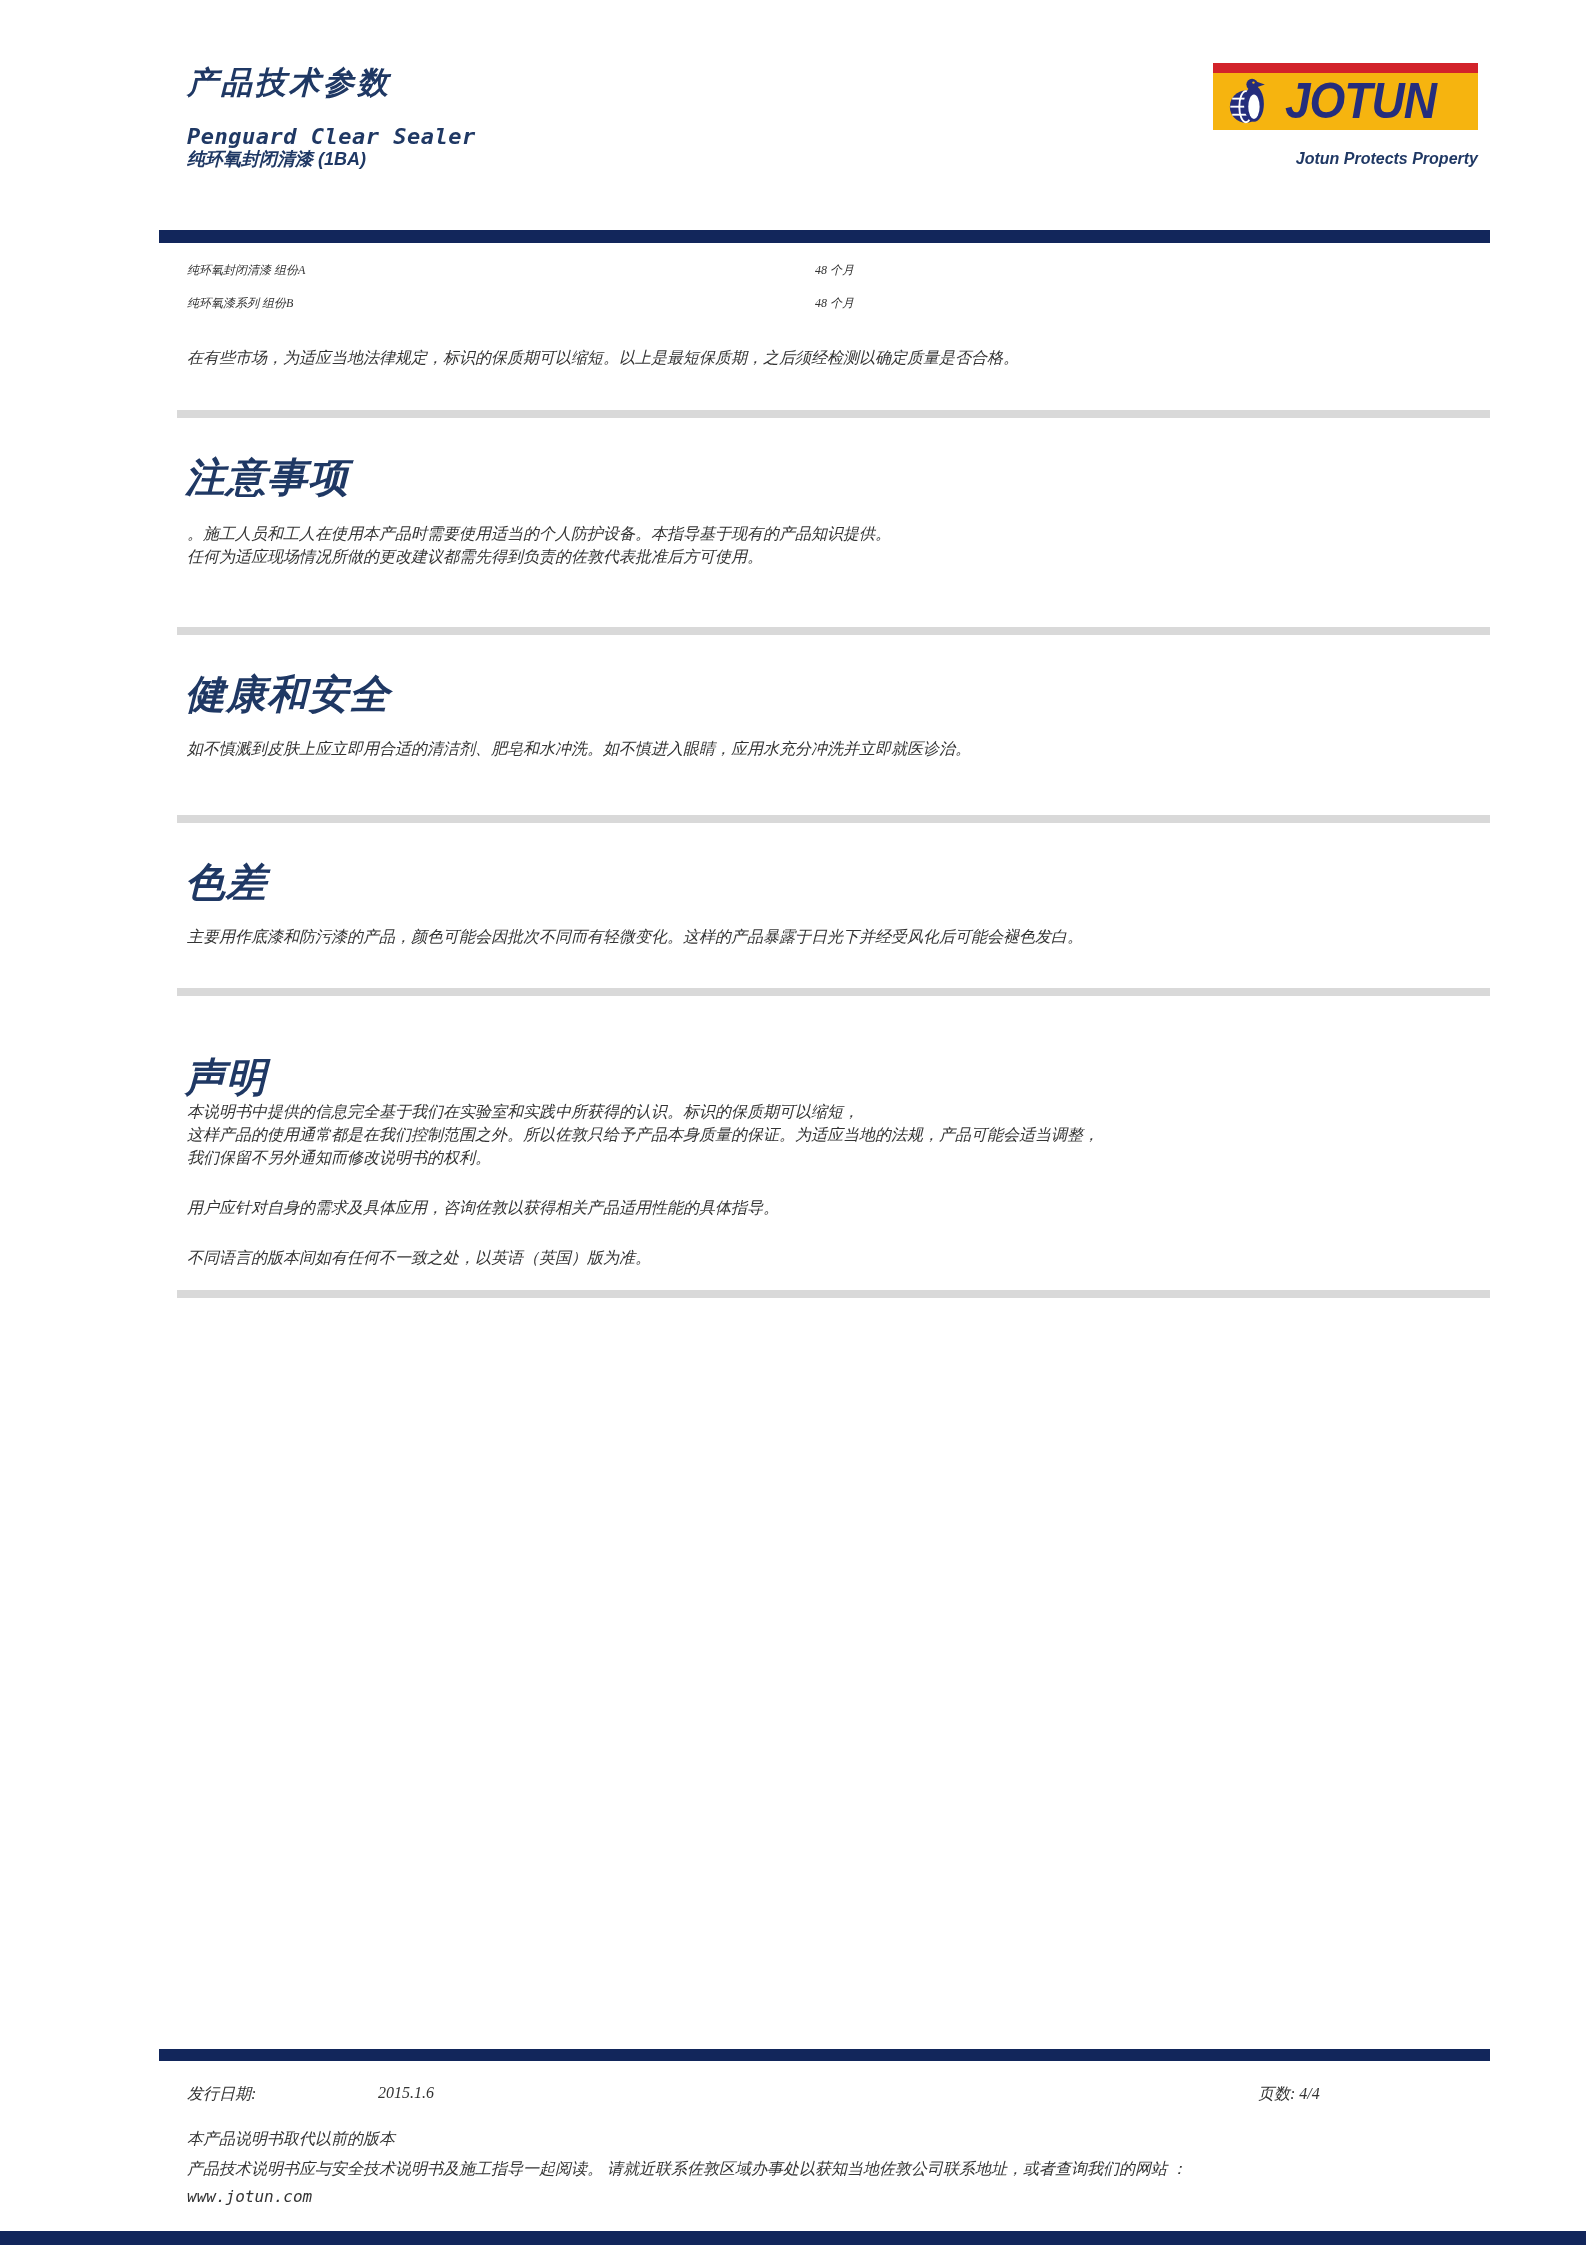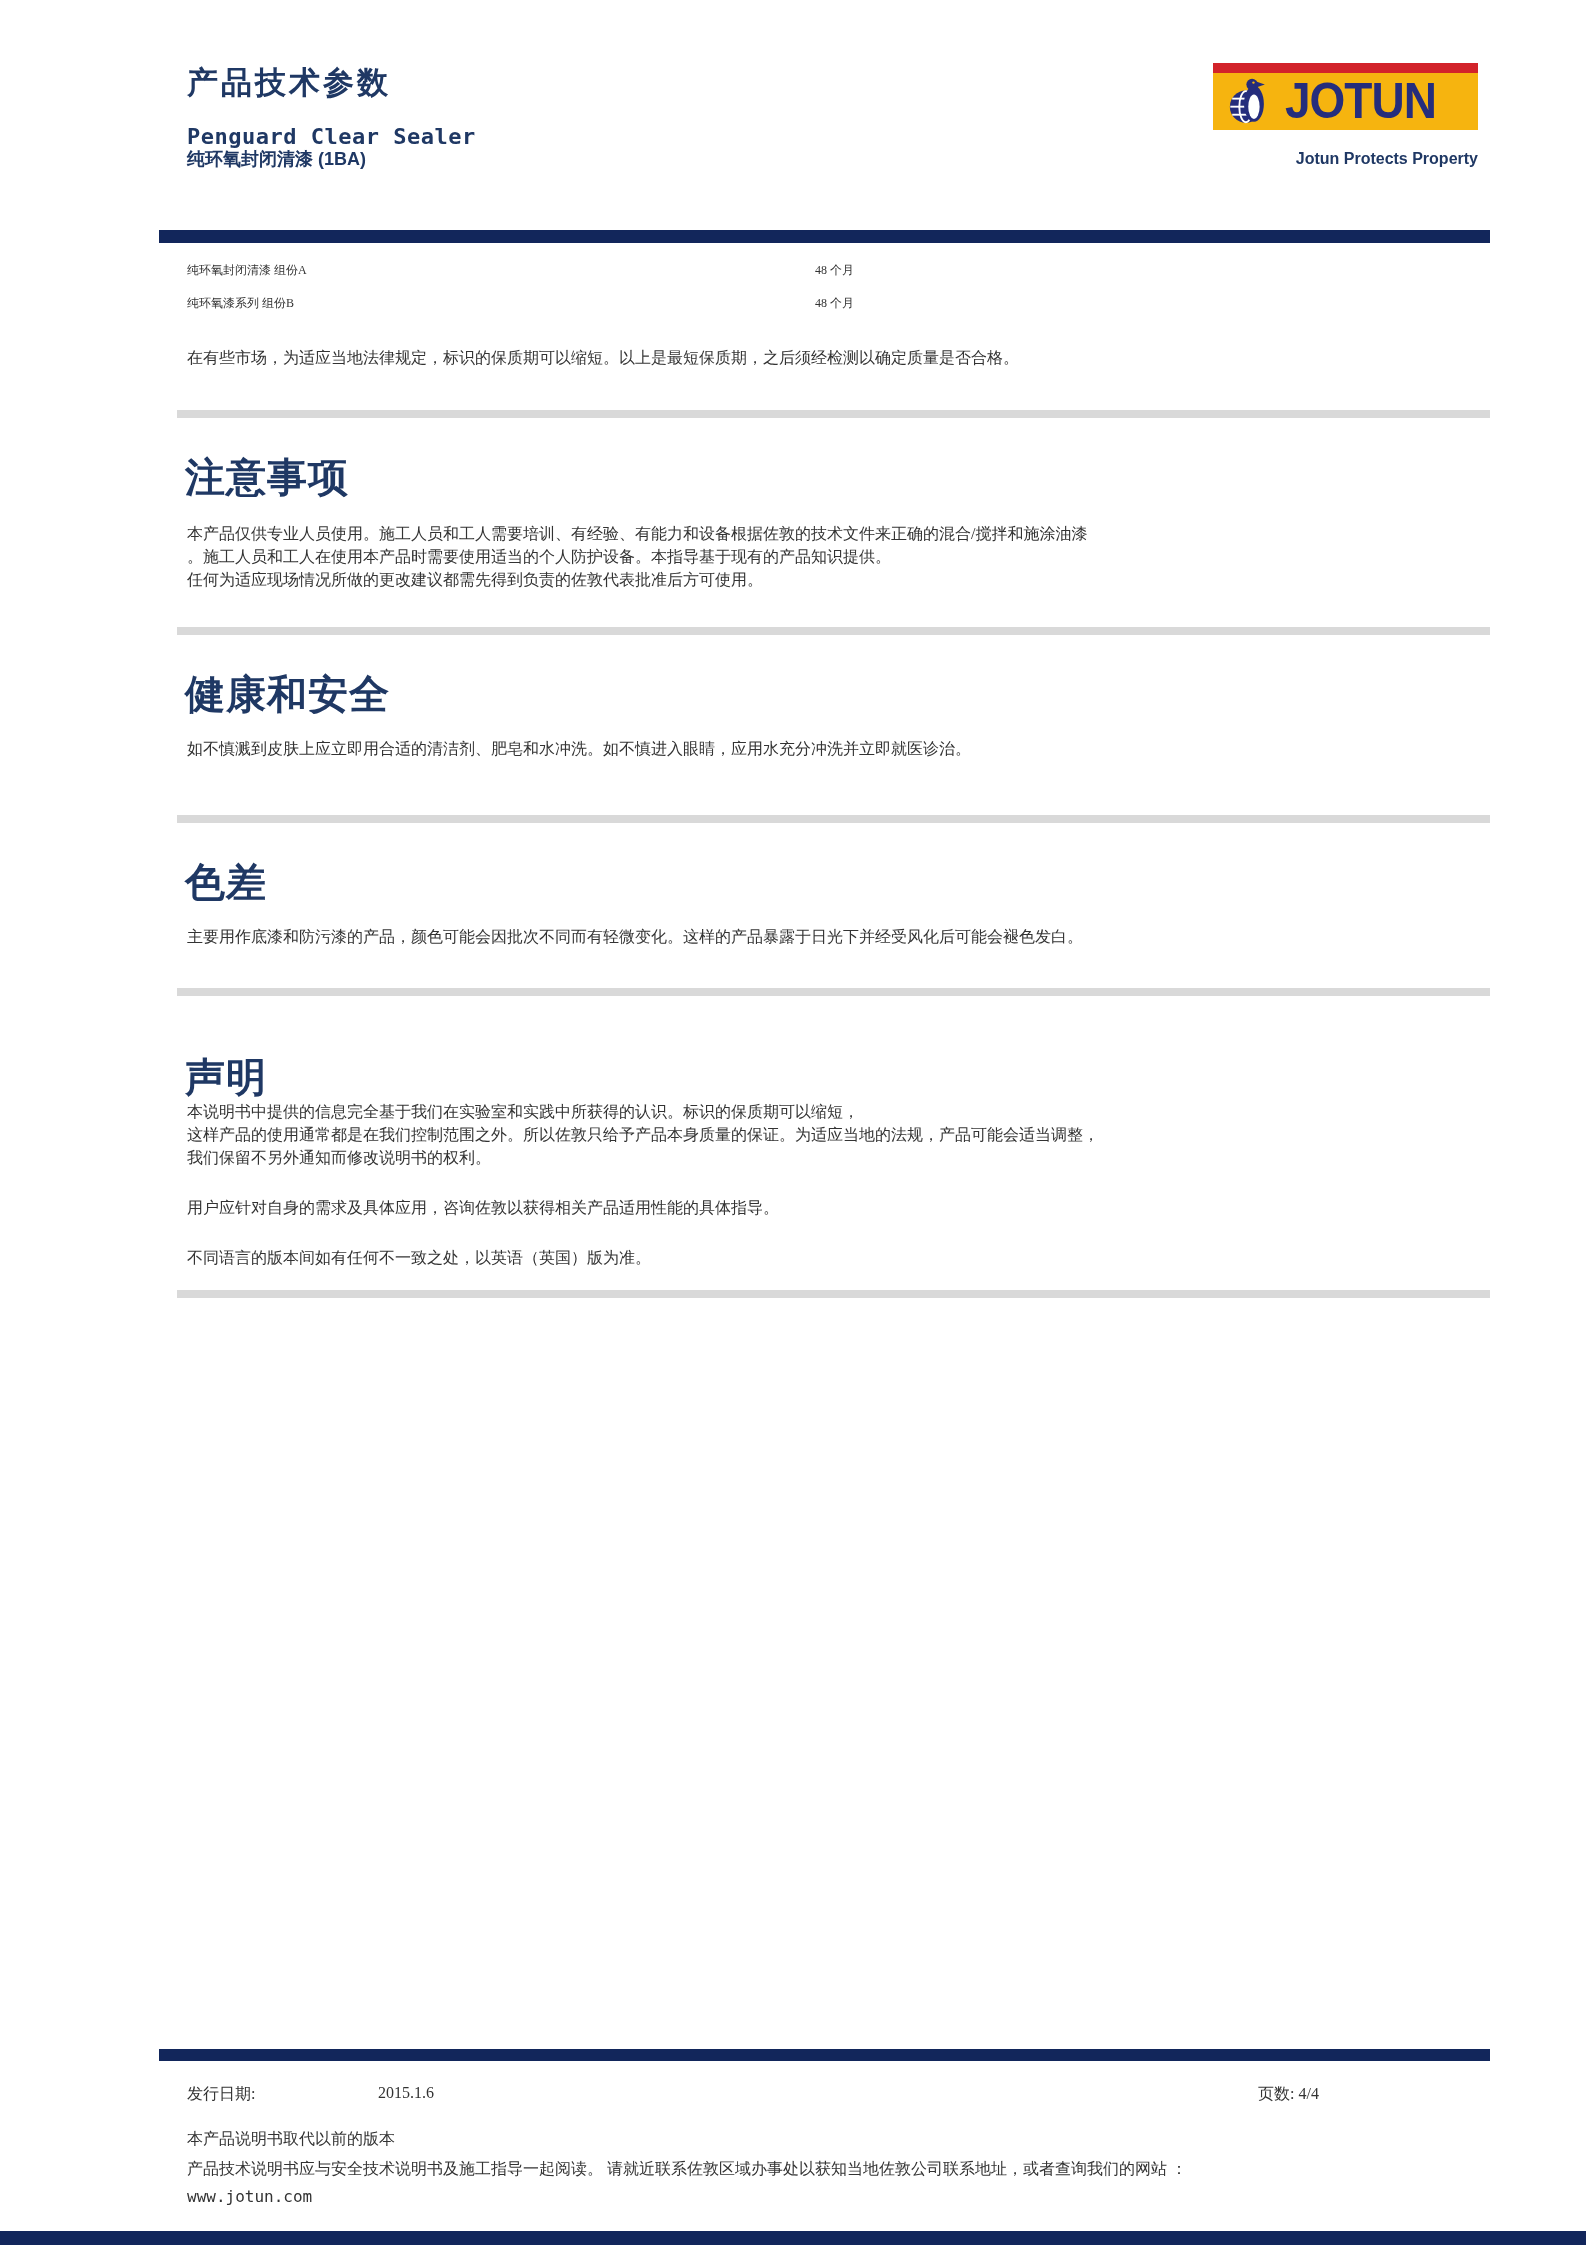--- a/index.html
+++ b/index.html
@@ -15,21 +15,21 @@
   html,body{background:#ffffff;}
   .page{
     position:relative;
     width:1586px;
     height:2245px;
     background:#ffffff;
     overflow:hidden;
     font-family:"Liberation Serif","DejaVu Serif",serif;
     color:var(--body);
   }
-  .abs{position:absolute;}
+  .abs{position:absolute;font-style:italic;}
 
   
   .doc-title{
     font-family:"Liberation Sans","DejaVu Sans",sans-serif;
     font-weight:700;
     font-size:31px;
     letter-spacing:3px;
     color:var(--heading);
   }
   .product-en{
@@ -128,21 +128,20 @@
   <div class="abs row-value" style="left:815px;top:262px;">48 个月</div>
 
   <div class="abs row-label" style="left:187px;top:295px;">纯环氧漆系列 组份B</div>
   <div class="abs row-value" style="left:815px;top:295px;">48 个月</div>
 
   <div class="abs body-text" style="left:187px;top:346px;width:1290px;">在有些市场，为适应当地法律规定，标识的保质期可以缩短。以上是最短保质期，之后须经检测以确定质量是否合格。</div>
 
   <div class="abs gray-rule" style="left:177px;top:410px;"></div>
   <div class="abs section-title" style="left:185px;top:450px;">注意事项</div>
   <div class="abs body-text" style="left:187px;top:522px;width:1295px;">
-    <div>本产品仅供专业人员使用。施工人员和工人需要培训、有经验、有能力和设备根据佐敦的技术文件来正确的混合/搅拌和施涂油漆</div>
     <div>。施工人员和工人在使用本产品时需要使用适当的个人防护设备。本指导基于现有的产品知识提供。</div>
     <div>任何为适应现场情况所做的更改建议都需先得到负责的佐敦代表批准后方可使用。</div>
   </div>
 
   <div class="abs gray-rule" style="left:177px;top:627px;"></div>
   <div class="abs section-title" style="left:185px;top:667px;">健康和安全</div>
   <div class="abs body-text" style="left:187px;top:737px;width:1295px;">
     <div>如不慎溅到皮肤上应立即用合适的清洁剂、肥皂和水冲洗。如不慎进入眼睛，应用水充分冲洗并立即就医诊治。</div>
   </div>
 

